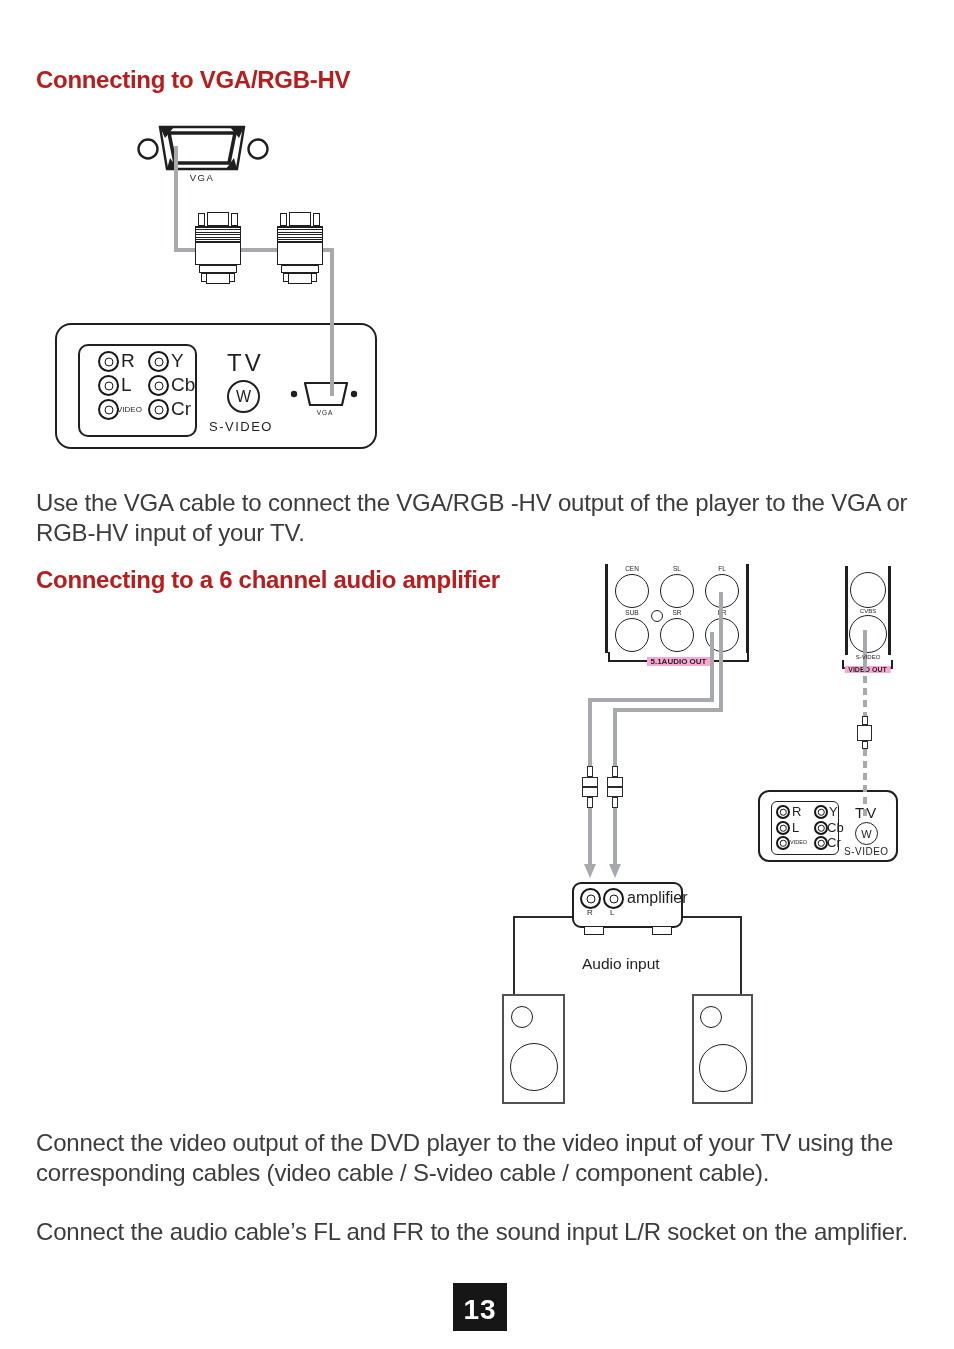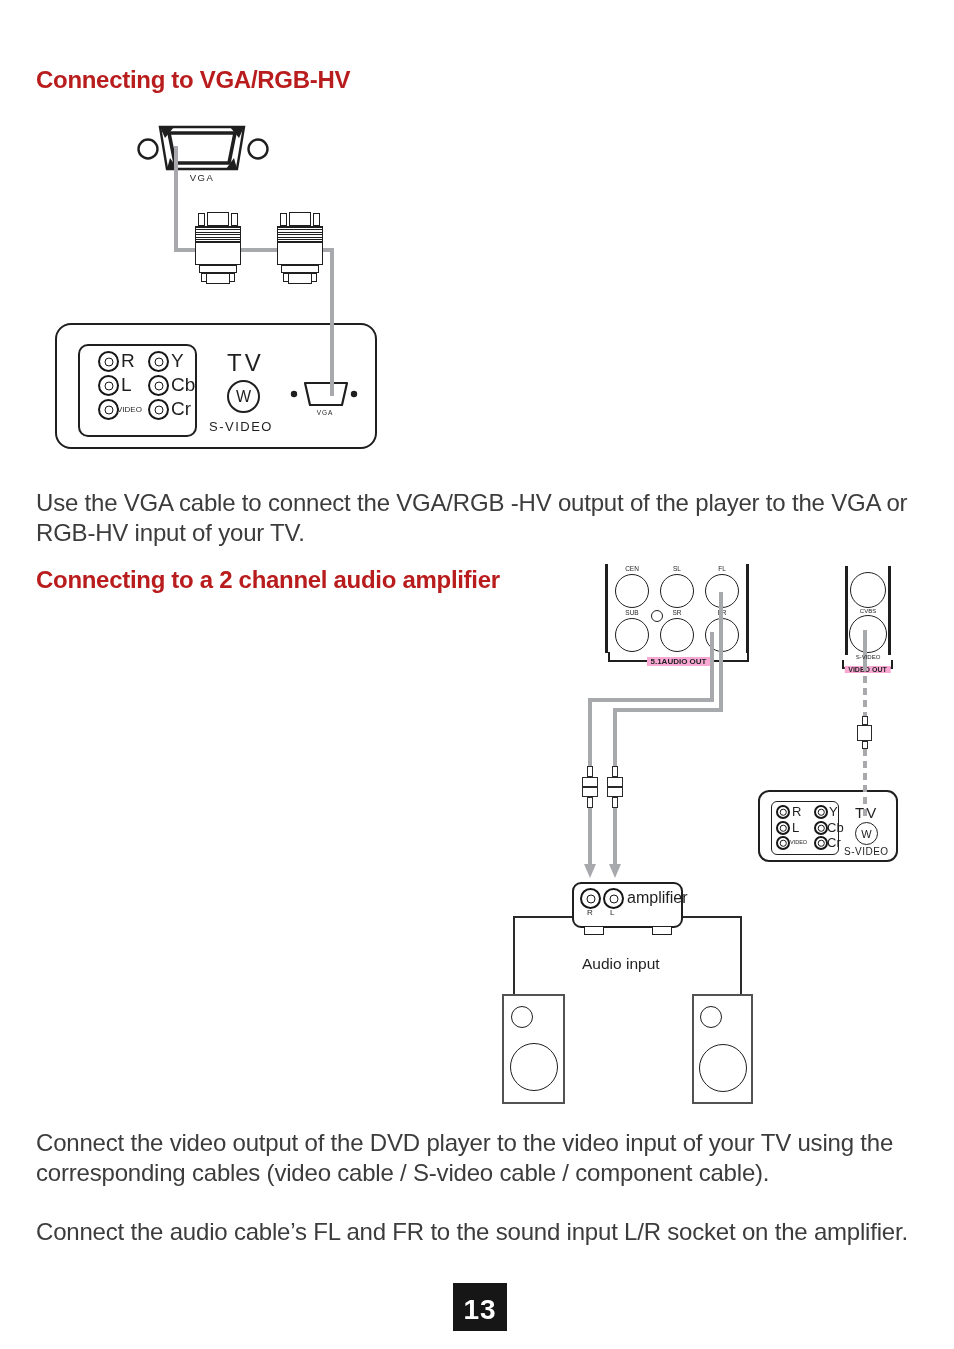--- a/index.html
+++ b/index.html
@@ -150,21 +150,21 @@
     <circle cx="9" cy="19" r="3.2" fill="#1f1f1f"></circle>
     <circle cx="69" cy="19" r="3.2" fill="#1f1f1f"></circle>
   </svg>
   <div class="dlabel ctr" style="left:248px; top:84px; width:40px; font-size:6.5px; letter-spacing:1px;">VGA</div>
 </div>
 
 <div class="cable" style="left:330px; top:248px; width:4px; height:148px;"></div>
 
 <p class="body-text" style="left:36px; top:488px; width:885px;">Use the VGA cable to connect the VGA/RGB -HV output of the player to the VGA or RGB-HV input of your TV.</p>
 
-<h1 class="sec-title" style="left:36px; top:566px;">Connecting to a 2 channel audio amplifier</h1>
+<h1 class="sec-title" style="left:36px; top:566px;">Connecting to a 6 channel audio amplifier</h1>
 
 <div class="ink-v" style="left:605px; top:564px; width:2.5px; height:89px;"></div>
 <div class="ink-v" style="left:746px; top:564px; width:2.5px; height:89px;"></div>
 <div class="dlabel ctr" style="left:615px; top:565px; width:34px; font-size:6.5px;">CEN</div>
 <div class="dlabel ctr" style="left:660px; top:565px; width:34px; font-size:6.5px;">SL</div>
 <div class="dlabel ctr" style="left:705px; top:565px; width:34px; font-size:6.5px;">FL</div>
 <div class="c" style="left:615px; top:574px; width:34px; height:34px;"></div>
 <div class="c" style="left:660px; top:574px; width:34px; height:34px;"></div>
 <div class="c" style="left:705px; top:574px; width:34px; height:34px;"></div>
 <div class="dlabel ctr" style="left:615px; top:609px; width:34px; font-size:6.5px;">SUB</div>

